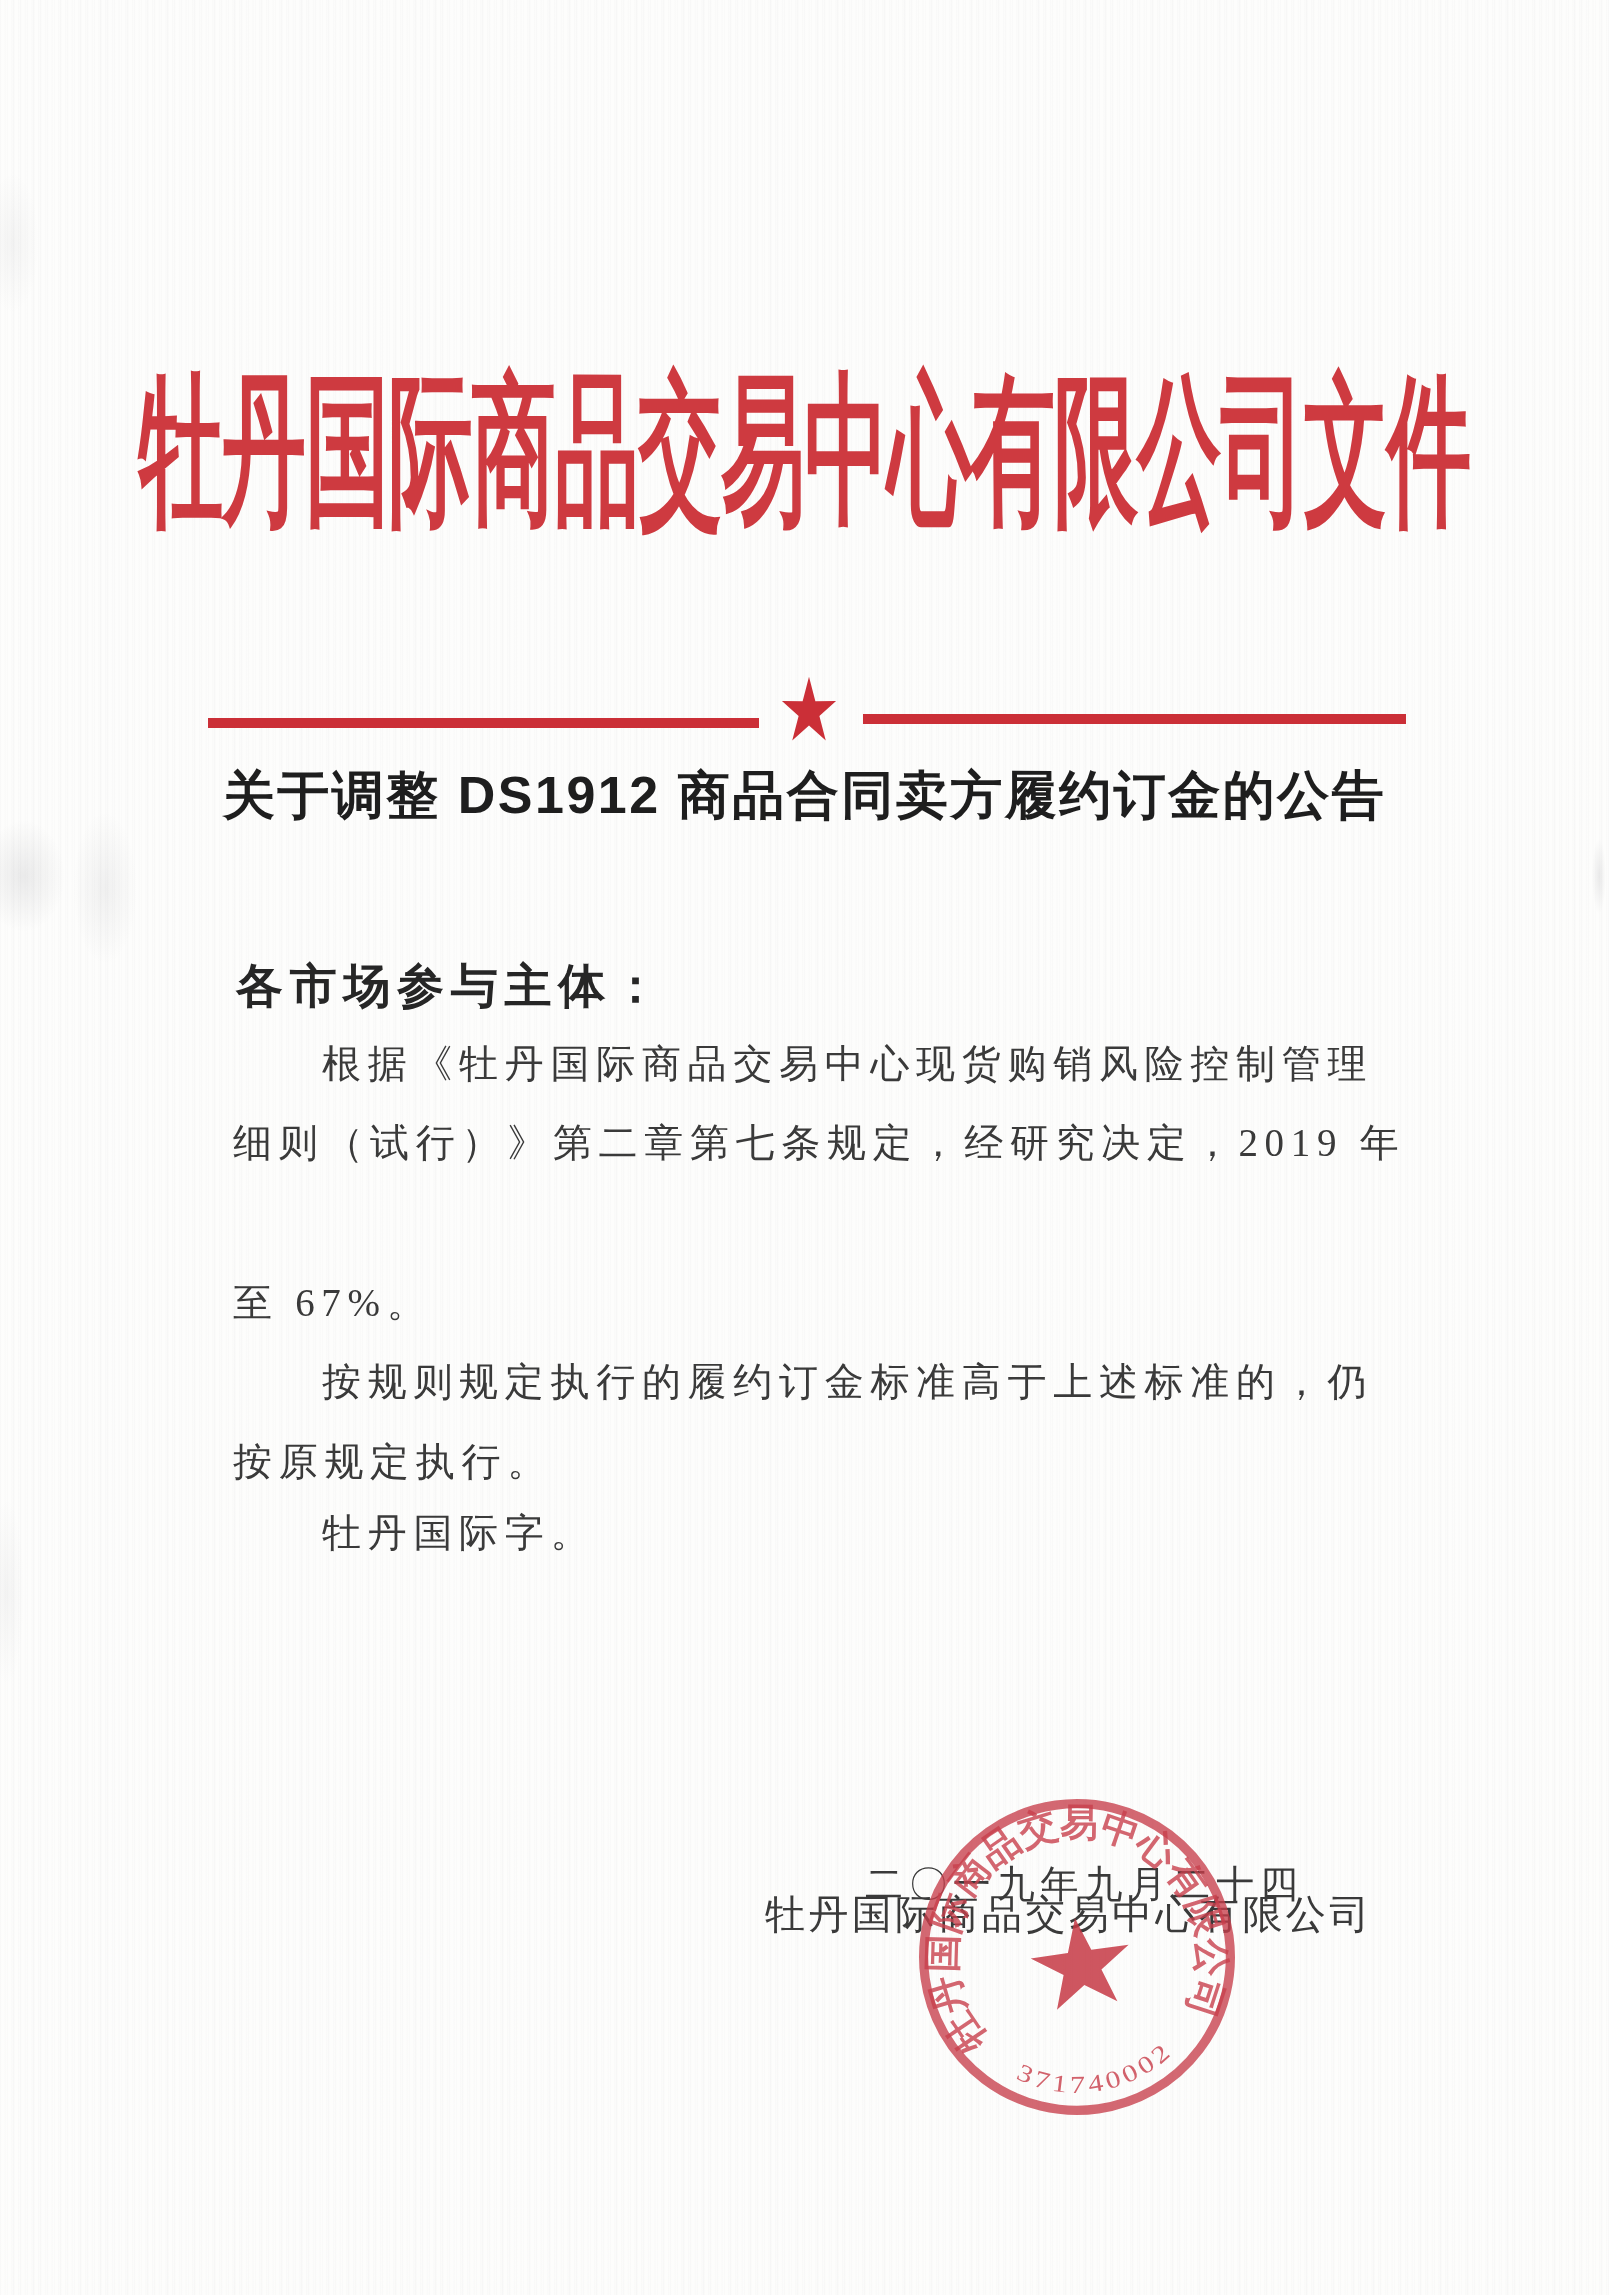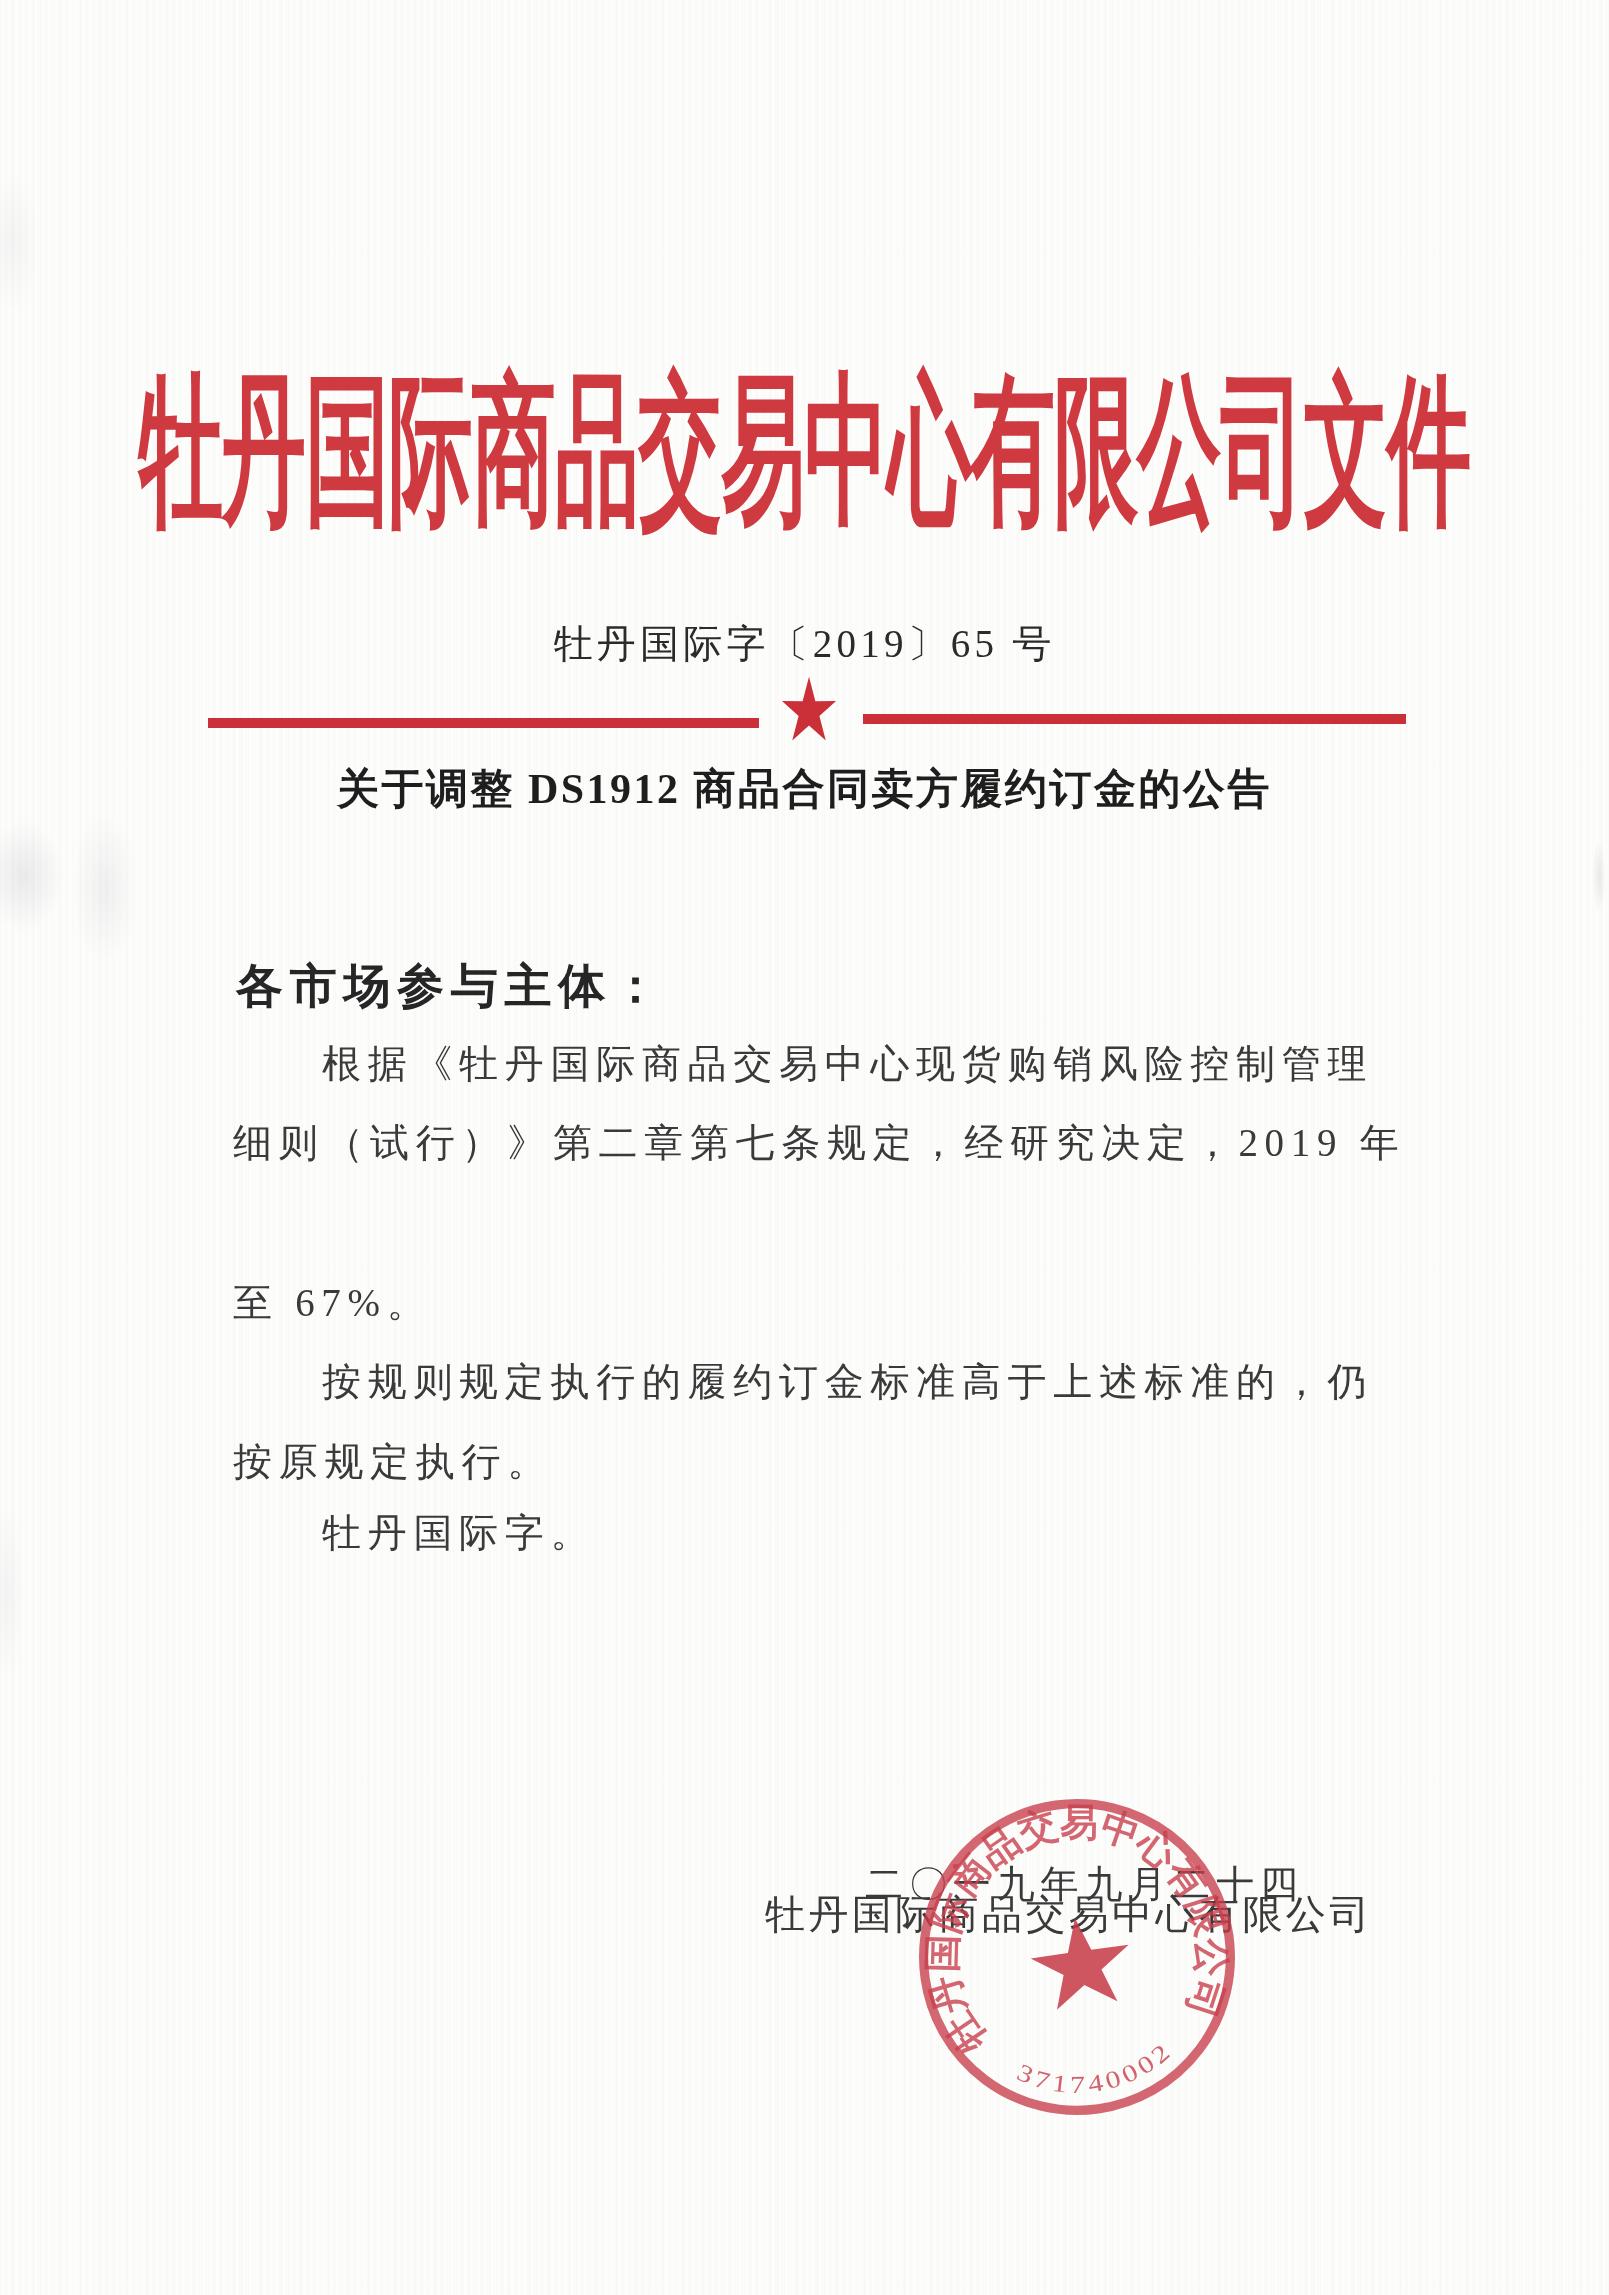--- a/index.html
+++ b/index.html
@@ -37,22 +37,22 @@
     font-size:39px; color:#2b2b2b; letter-spacing:4.2px;
     white-space:nowrap;
   }
   .rule{position:absolute; background:#cb2f37; height:10px;}
   .rule-left{left:208px; top:718px; width:551px;}
   .rule-right{left:863px; top:714px; width:543px;}
   .rule-star{position:absolute; left:778px; top:675px;}
   .announce-title{
     position:absolute; top:761px; left:0; width:1609px;
     text-align:center;
-    font-family:Liberation Serif, serif;
-    font-size:42px; font-weight:700; color:#1e1e1e;
+    font-family:Liberation Sans, sans-serif;
+    font-size:52px; font-weight:700; color:#1e1e1e;
     letter-spacing:2.5px; white-space:nowrap;
   }
   .line{
     position:absolute; left:233px;
     font-size:39px; color:#3a3a3a;
     letter-spacing:6.7px; white-space:nowrap;
   }
   .indent{left:322px;}
   .salutation{
     position:absolute; left:236px; top:955px;
@@ -73,21 +73,20 @@
   }
   .seal text{font-family:"Liberation Serif", serif;}
 </style>
 </head>
 <body>
 
 <div id="page">
 
   <div class="letterhead">牡丹国际商品交易中心有限公司文件</div>
 
-  <div class="doc-number">牡丹国际字〔2019〕65 号</div>
 
   <div class="rule rule-left"></div>
   <svg class="rule-star" width="62" height="74" viewBox="-37 -44 74 88">
     <polygon fill="#cb2f37" points="0,-42 7.6,-12.9 32.3,-13 12.4,4.9 20,34 0,16 -20,34 -12.4,4.9 -32.3,-13 -7.6,-12.9"></polygon>
   </svg>
   <div class="rule rule-right"></div>
 
   <div class="announce-title">关于调整 DS1912 商品合同卖方履约订金的公告</div>
 
   <div class="salutation">各市场参与主体：</div>

